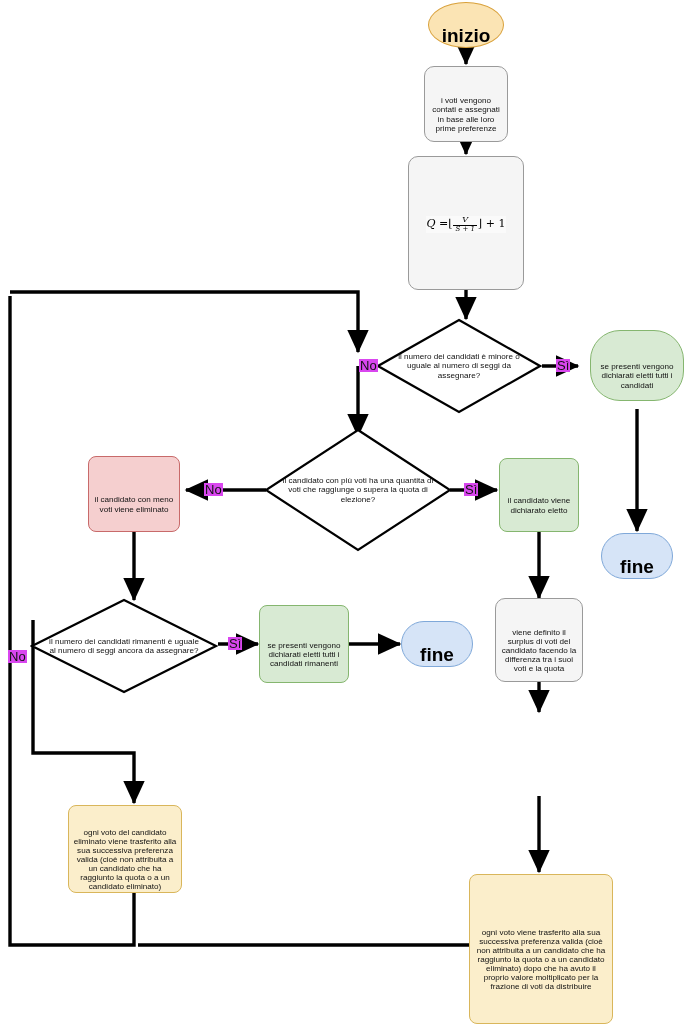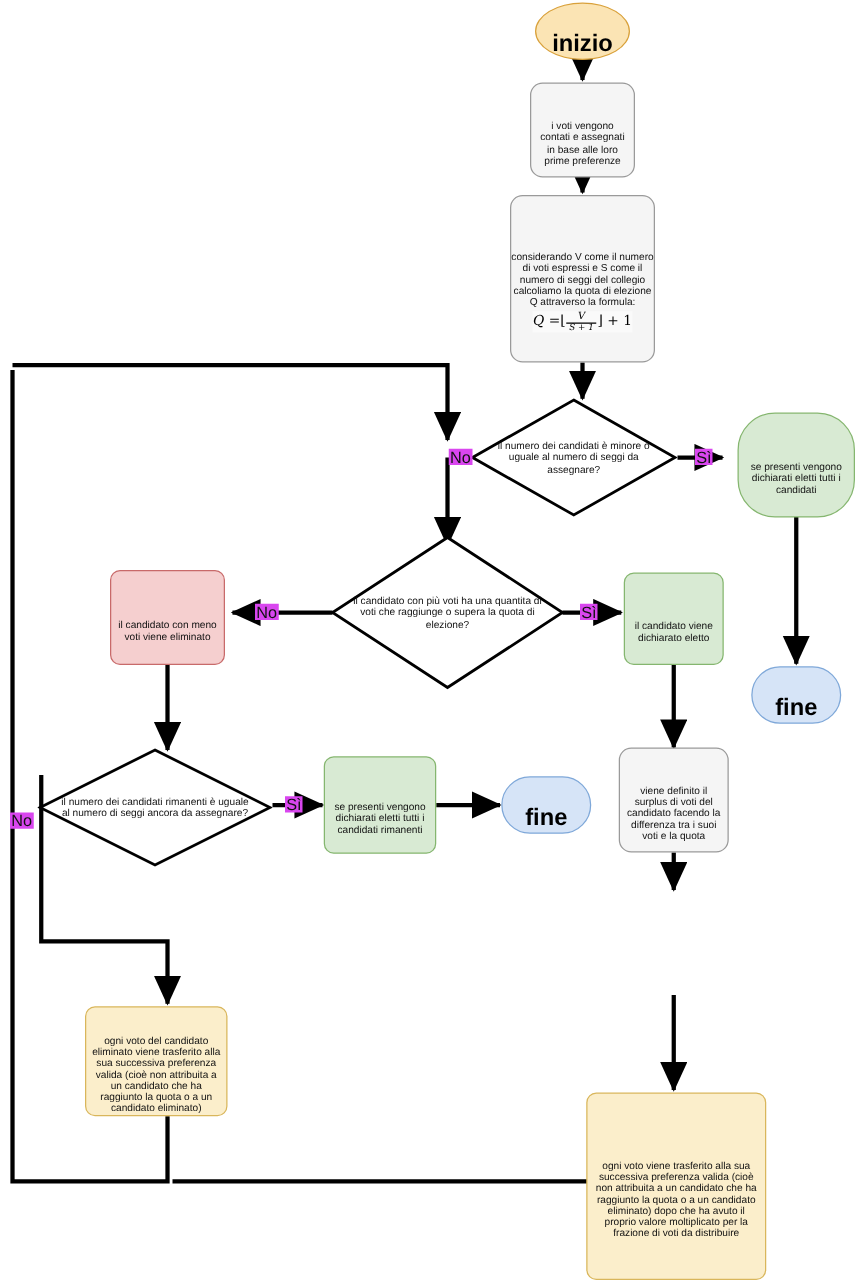--- a/index.html
+++ b/index.html
@@ -80,34 +80,33 @@
 
   <div class="node term-start" style="left:428px;top:2px;width:76px;height:46px;">
     <span class="txt">inizio</span>
   </div>
 
   <div class="node proc" style="left:424px;top:66px;width:84px;height:76px;">
     <span class="txt">i voti vengono contati e assegnati in base alle loro prime preferenze</span>
   </div>
 
   <div class="node proc" style="left:408px;top:156px;width:116px;height:134px;flex-direction:column;">
-    <span class="txt">considerando V come il numero di voti espressi e S come il numero di seggi del collegio calcoliamo la quota di elezione Q attraverso la formula:</span>
     <span class="formula">
       <span class="up">Q =</span><span class="nostyle">⌊</span><span class="frac"><span class="num">V</span><span class="den">S + 1</span></span><span class="nostyle">⌋</span> <span class="nostyle">+ 1</span>
     </span>
   </div>
 
   <div class="diamond" style="left:376px;top:318px;width:166px;height:96px;">
     <svg viewBox="0 0 166 96" style="width:166px;height:96px;display:block;">
       <polygon points="83,2 164,48 83,94 2,48" fill="#ffffff" stroke="#000" stroke-width="2.2"></polygon>
     </svg>
     <div class="dlabel">il numero dei candidati è minore o uguale al numero di seggi da assegnare?</div>
   </div>
 
-  <div class="node green" style="left:590px;top:330px;width:94px;height:84px;border-radius:30px;">
+  <div class="node green" style="left:590px;top:330px;width:94px;height:71px;border-radius:30px;">
     <span class="txt">se presenti vengono dichiarati eletti tutti i candidati</span>
   </div>
 
   <div class="node term-end" style="left:601px;top:533px;width:72px;height:46px;">
     <span class="txt">fine</span>
   </div>
 
   <div class="diamond" style="left:264px;top:428px;width:188px;height:124px;">
     <svg viewBox="0 0 188 124" style="width:188px;height:124px;display:block;">
       <polygon points="94,2 186,62 94,122 2,62" fill="#ffffff" stroke="#000" stroke-width="2.2"></polygon>

